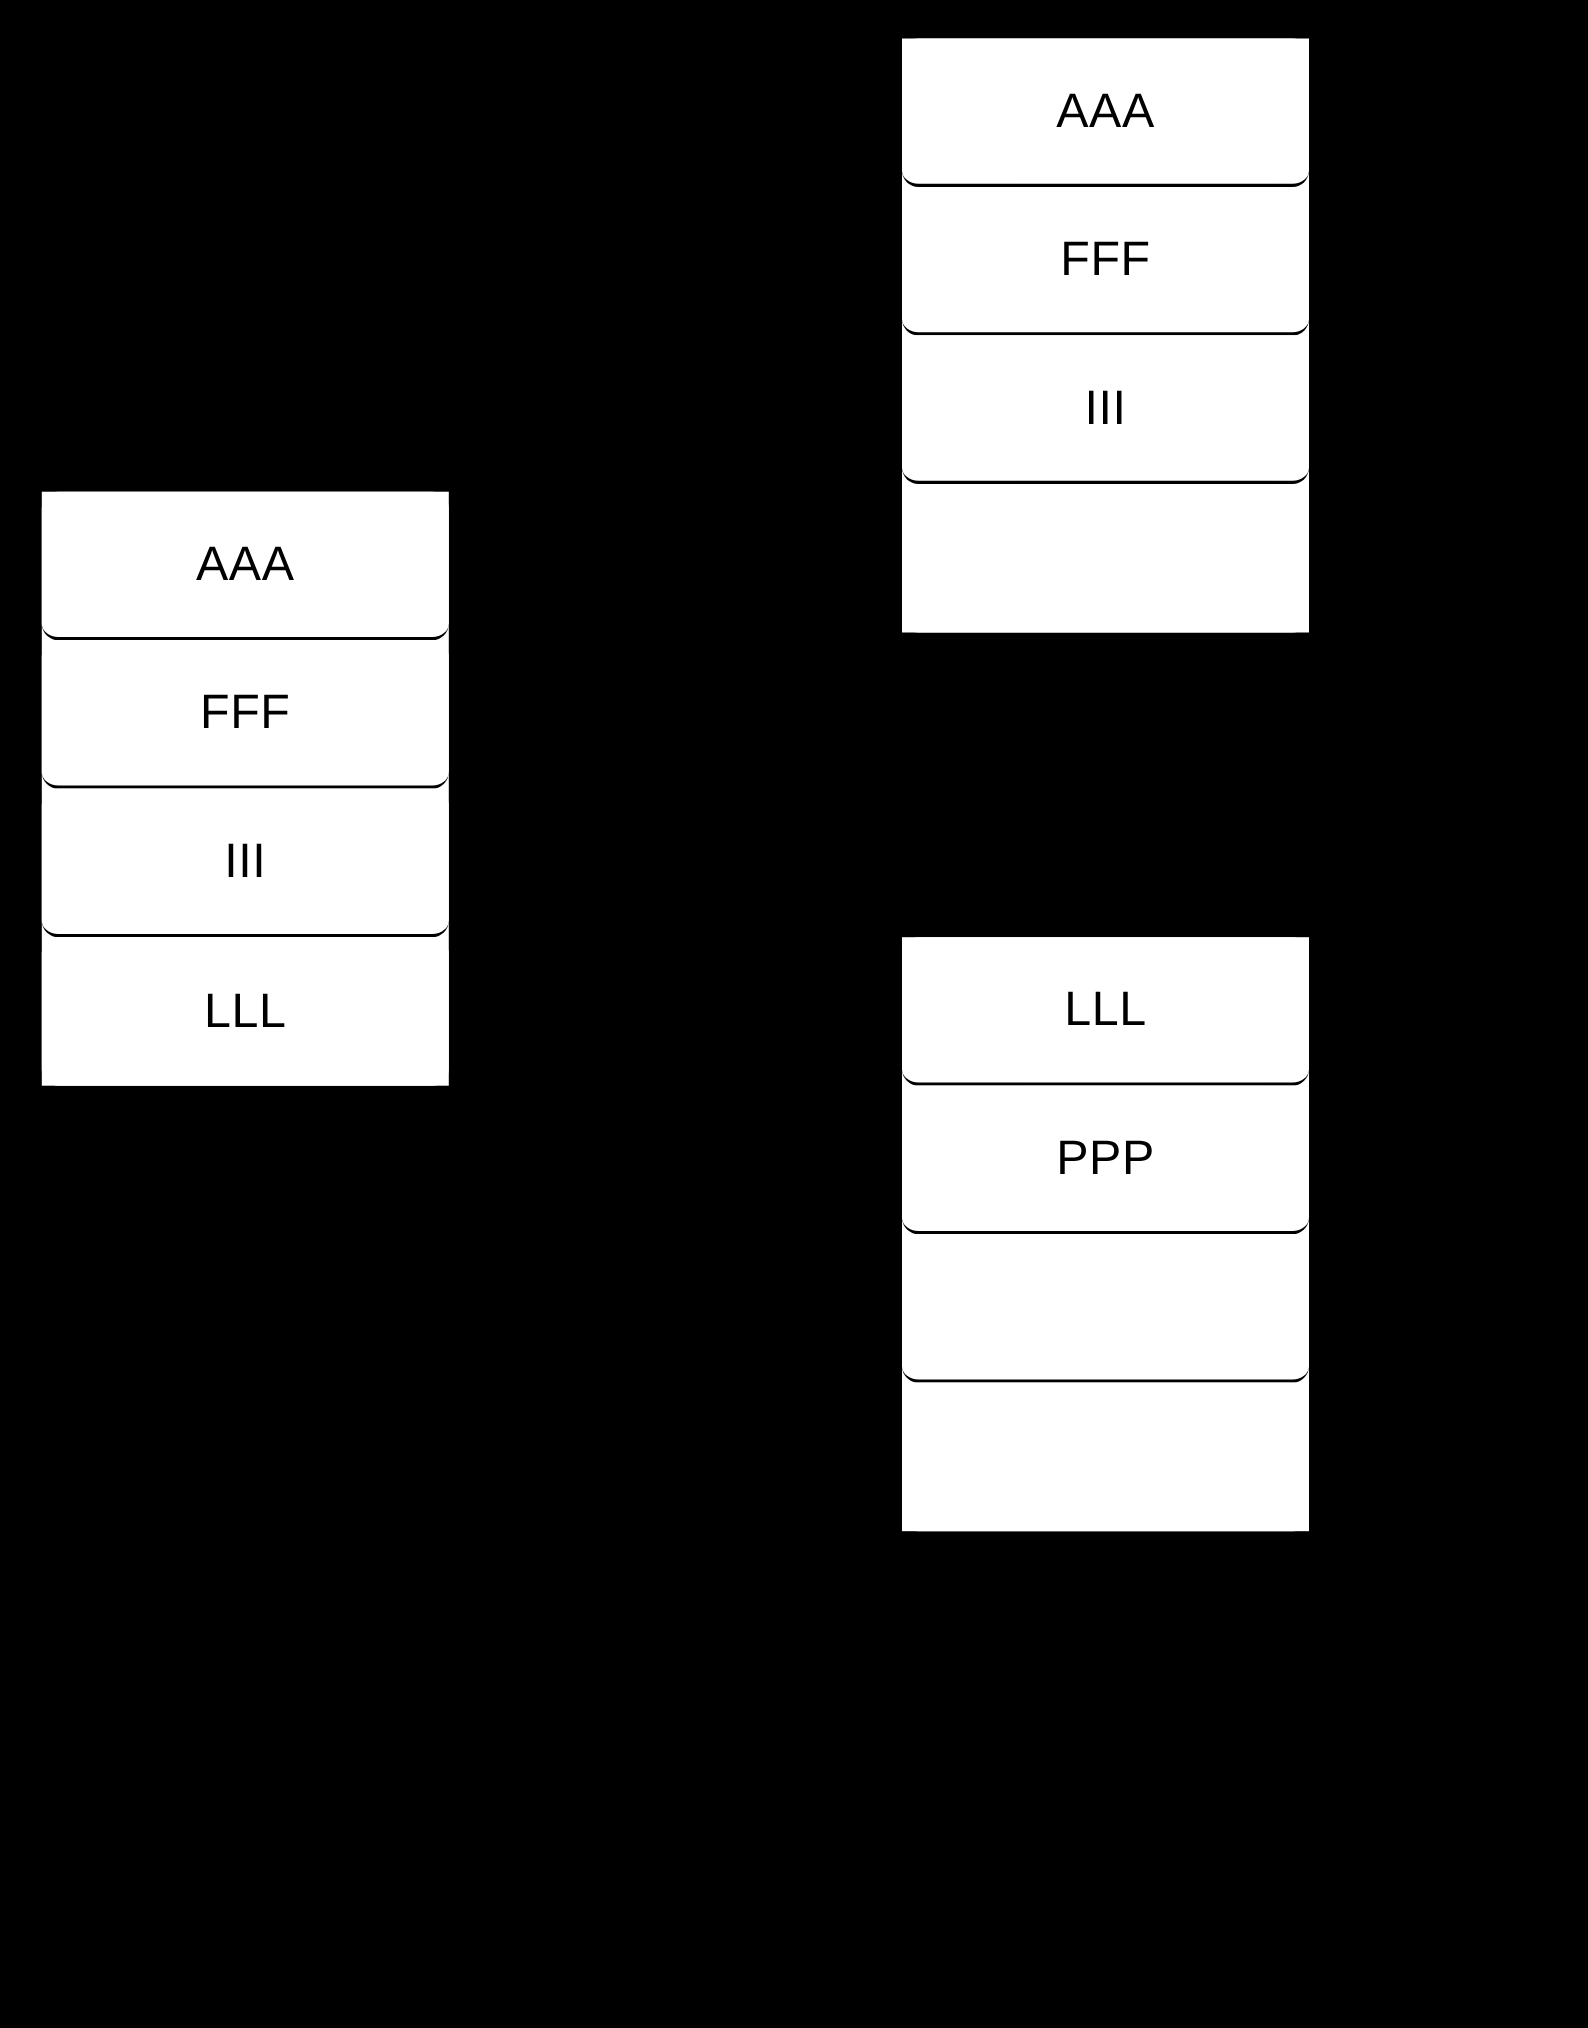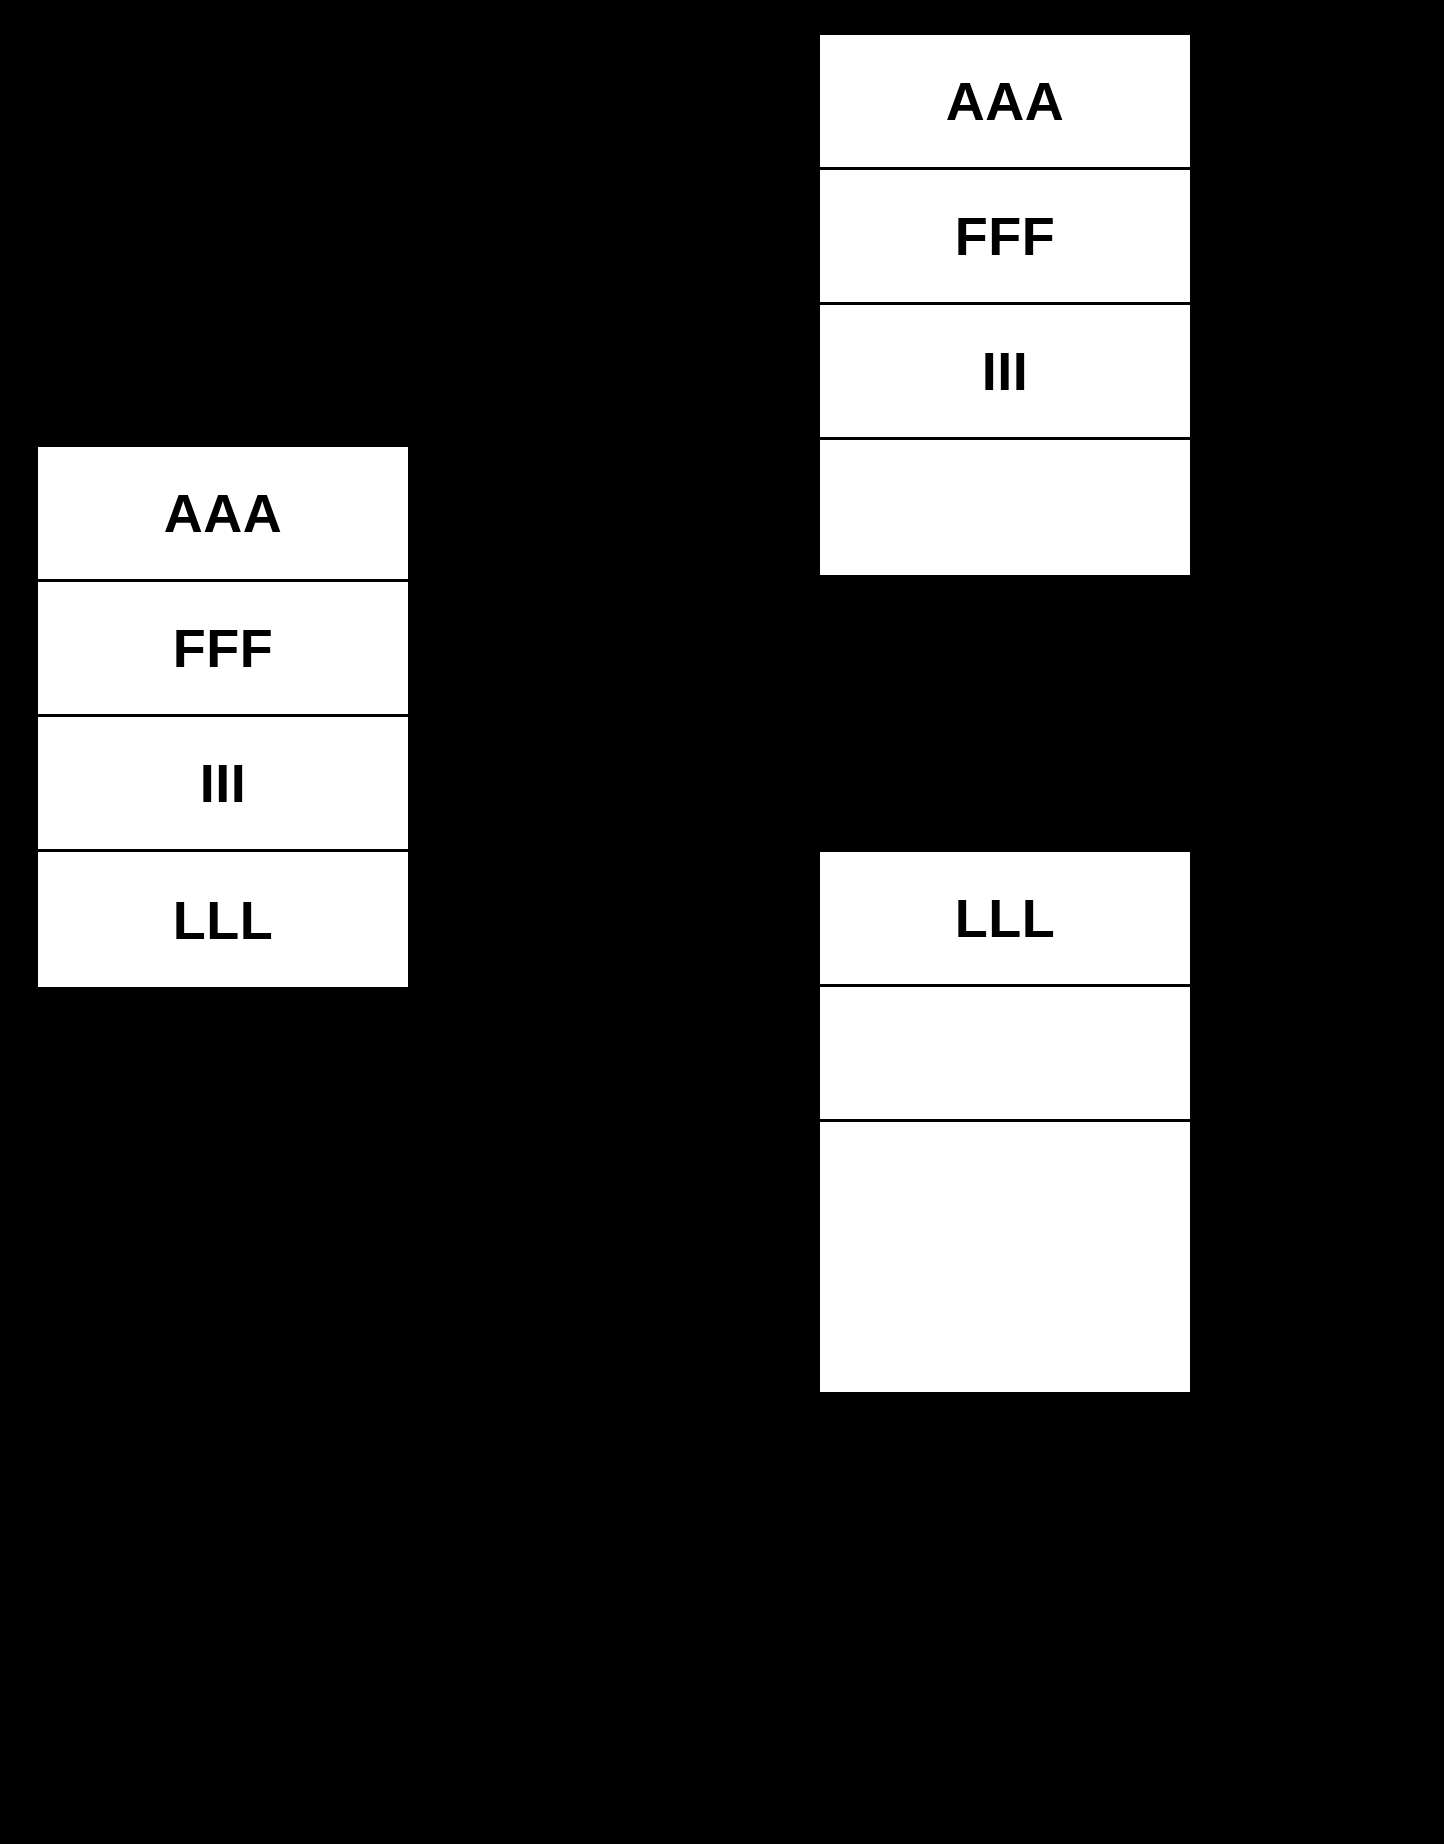--- a/index.html
+++ b/index.html
@@ -31,26 +31,27 @@
     display: flex;
     flex-direction: column;
   }
   .table-row {
     box-sizing: border-box;
     background: #ffffff;
     color: #000000;
     display: flex;
     align-items: center;
     justify-content: center;
-    font-size: 54px;
-    font-weight: 700;
+    font-size: 44px;
+    font-weight: 400;
     letter-spacing: 0.5px;
     line-height: 1;
     font-family: "Liberation Sans", sans-serif;
     border-bottom: 3px solid #000000;
+    border-radius: 15px;
   }
   .table-row:last-child {
     border-bottom: none;
   }
   .table-row.empty {
     color: transparent;
   }
 
   
   #table-left {
@@ -93,17 +94,18 @@
 
   <div class="table-block" id="table-right-top">
     <div class="table-row">AAA</div>
     <div class="table-row">FFF</div>
     <div class="table-row">III</div>
     <div class="table-row empty"></div>
   </div>
 
   <div class="table-block" id="table-right-bottom">
     <div class="table-row">LLL</div>
+    <div class="table-row">PPP</div>
     <div class="table-row empty"></div>
     <div class="table-row empty"></div>
   </div>
 
 </div>
 
 </body></html>

